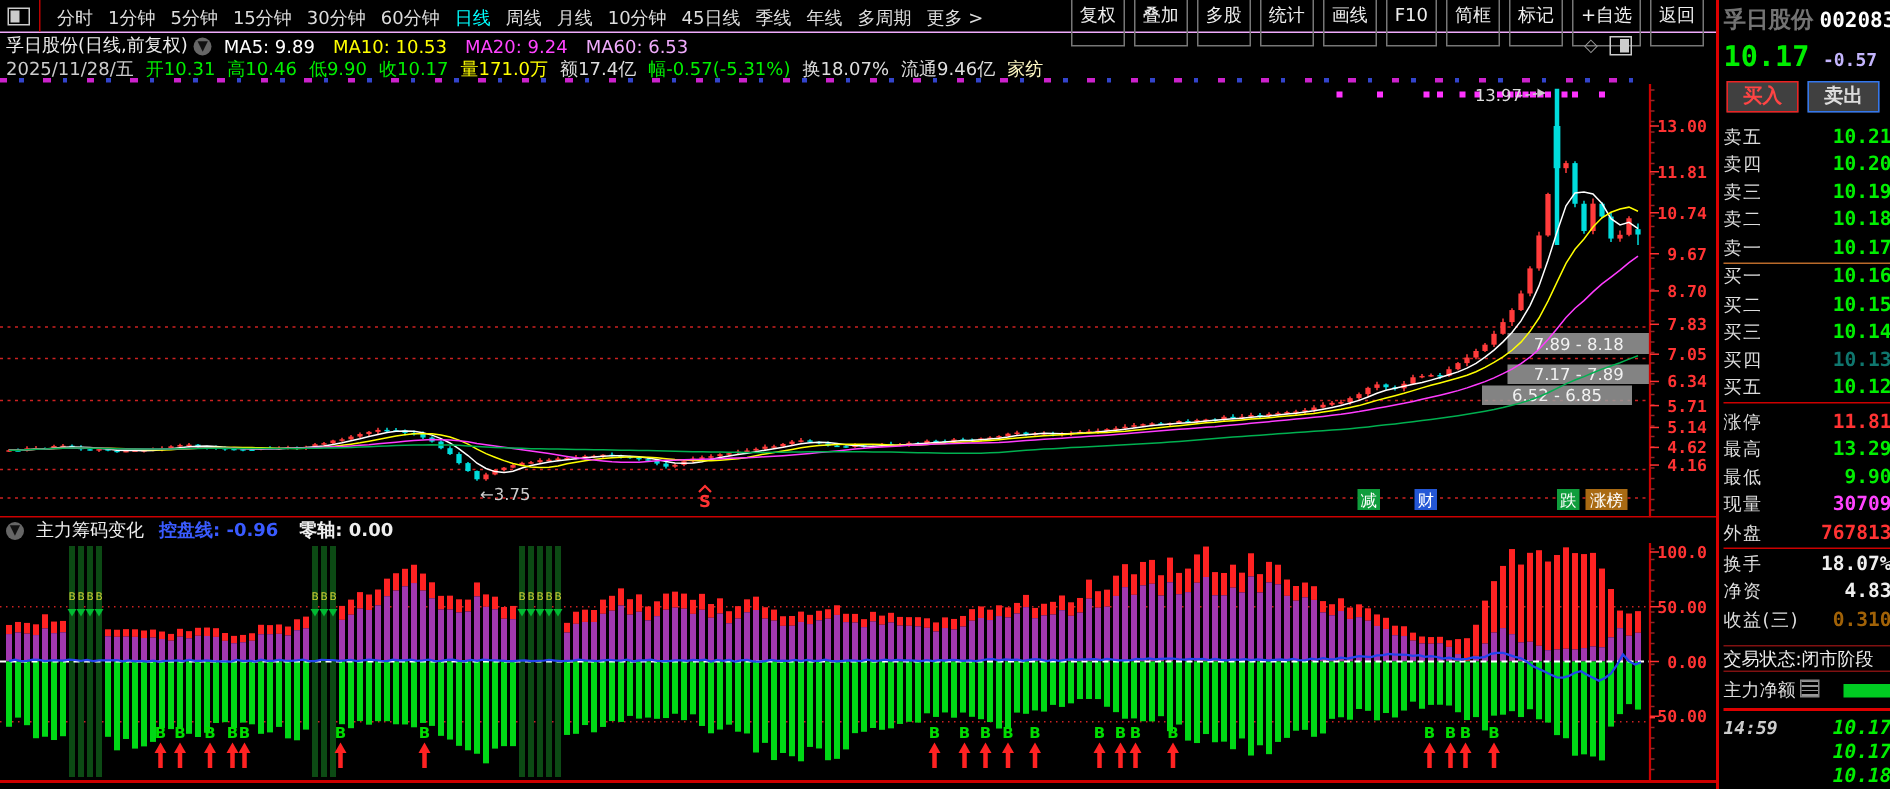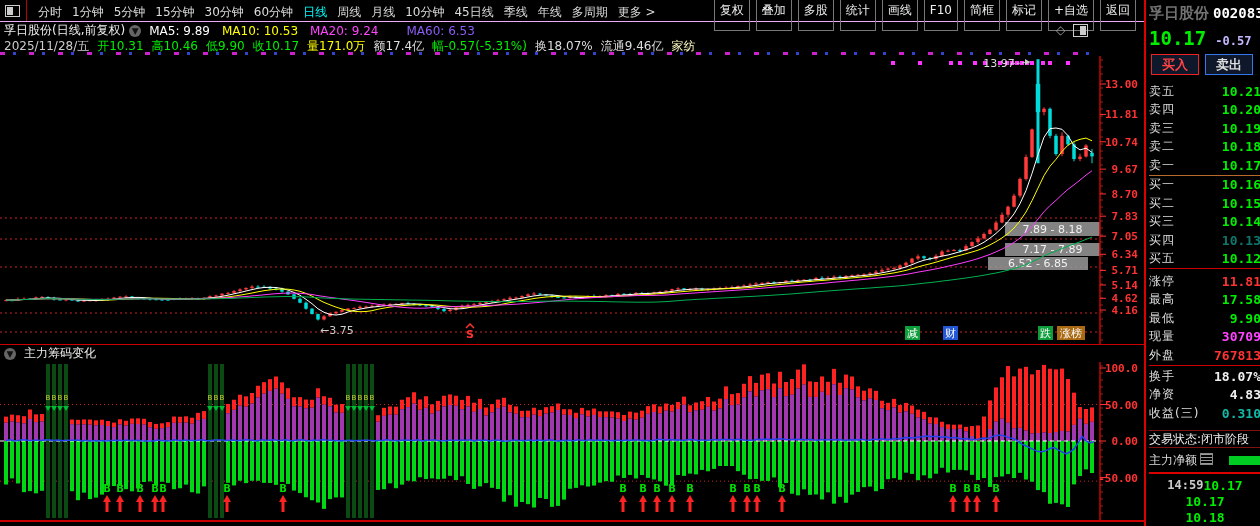--- a/index.html
+++ b/index.html
@@ -46,40 +46,40 @@
          border-left:2px solid #d00;overflow:hidden;}
   .rp{position:absolute;left:3px;right:1px;}
   #rp-title{top:3px;white-space:nowrap;overflow:hidden;}
   #rp-name{color:#737373;font-size:15px;font-weight:bold;}
   #rp-code{color:#fff;font-size:14px;font-weight:bold;margin-left:4px;font-family:"DejaVu Sans Mono",monospace;}
   #rp-price-row{top:27px;white-space:nowrap;overflow:hidden;}
   #rp-price{color:#00ee00;font-size:19px;font-weight:bold;font-family:"DejaVu Sans Mono",monospace;}
   .rp-chg{color:#c4b5fd;font-size:12px;font-weight:bold;margin-left:4px;font-family:"DejaVu Sans Mono",monospace;}
   #rp-buttons{top:54px;height:21px;}
   .rp-btn{position:absolute;top:0;width:46px;height:19px;line-height:19px;text-align:center;
-          font-size:13px;font-weight:bold;background:#0f172a;}
+          font-size:13px;font-weight:bold;background:#404040;}
   #btn-buy{left:2px;border:1px solid #ee2222;color:#ff4444;}
   #btn-sell{left:56px;border:1px solid #3377ee;color:#ddd;}
   .book-row,.stat-row{height:18.5px;display:flex;justify-content:space-between;align-items:center;}
   .book-label,.stat-label{color:#ddd;font-size:12px;letter-spacing:1px;}
   .book-val,.stat-val{font-size:13px;font-weight:bold;font-family:"DejaVu Sans Mono",monospace;}
   #rp-book{top:82px;}
   #rp-stats1{top:272px;}
   #rp-stats2{top:367px;}
   .divider{height:0;border-top:1px solid #c00;}
   .divider.orange{border-top-color:#b96a2a;}
   #rp-status{top:430px;font-size:12px;color:#eee;white-space:nowrap;overflow:hidden;height:16px;line-height:16px;
              border-top:1px solid #801111;border-bottom:1px solid #801111;}
   #rp-flow{top:450px;height:20px;line-height:20px;font-size:12px;color:#ddd;white-space:nowrap;}
   #flow-list-icon{display:inline-block;width:11px;height:10px;border:1px solid #888;vertical-align:-1px;margin-left:3px;
        background:repeating-linear-gradient(180deg,#999 0 1px,transparent 1px 3px);}
   #flow-bar{position:absolute;right:0;top:6px;width:32px;height:9px;background:#00cc22;}
   #rp-redline{top:472px;height:0;border-top:2px solid #d00;}
   #rp-ticks{top:477px;}
-  .tick-row{height:16px;display:flex;justify-content:center;align-items:center;}
+  .tick-row{height:16px;display:flex;justify-content:space-between;align-items:center;font-style:italic;}
   .tick-time{color:#ccc;font-size:12px;font-weight:bold;font-family:"DejaVu Sans Mono",monospace;}
   .tick-price{color:#00ee00;font-size:13px;font-weight:bold;font-family:"DejaVu Sans Mono",monospace;}
 </style>
 </head>
 <body>
 
 <div id="app">
 
   <div id="topbar">
     <span id="win-icon"></span>
@@ -95,21 +95,21 @@
         <span class="menu-btn">简框</span>
         <span class="menu-btn">标记</span>
         <span class="menu-btn">+自选</span>
         <span class="menu-btn">返回</span>
       </nav>
   </div>
 
   <div id="chart-header">
     <span id="chart-title">孚日股份(日线,前复权)</span>
     <span class="circle-icon">▼</span>
-    <span id="ma-labels"><span class="ma-seg" style="color: rgb(255, 255, 255);">MA5: 9.89</span><span class="ma-seg" style="color: rgb(255, 255, 0);">MA10: 10.53</span><span class="ma-seg" style="color: rgb(255, 68, 255);">MA20: 9.24</span><span class="ma-seg" style="color: #8b5cf6; margin-left: 16px;">MA60: 6.53</span></span>
+    <span id="ma-labels"><span class="ma-seg" style="color: rgb(255, 255, 255);">MA5: 9.89</span><span class="ma-seg" style="color: rgb(255, 255, 0);">MA10: 10.53</span><span class="ma-seg" style="color: rgb(255, 68, 255);">MA20: 9.24</span><span class="ma-seg" style="color: #f0abfc;">MA60: 6.53</span></span>
     <span id="hdr-icons">
       <span id="diamond-icon">◇</span>
       <span id="split-icon"></span>
     </span>
   </div>
   <div id="info-line">
       <span class="info-seg" style="color: rgb(204, 204, 204);">2025/11/28/五</span>
       <span class="info-seg" style="color: rgb(0, 238, 0);">开10.31</span>
       <span class="info-seg" style="color: rgb(0, 238, 0);">高10.46</span>
       <span class="info-seg" style="color: rgb(0, 238, 0);">低9.90</span>
@@ -600,20 +600,21 @@
       <line x1="1100" y1="242.27659999999997" x2="1106" y2="242.27659999999997" stroke="#ff3333" stroke-width="1"></line>
       <text x="1138" y="246.27659999999997" text-anchor="end" fill="#ff3333" font-size="11" font-weight="bold" font-family="DejaVu Sans Mono,monospace">4.62</text>
       <line x1="1100" y1="254.0388" x2="1106" y2="254.0388" stroke="#ff3333" stroke-width="1"></line>
       <text x="1138" y="258.03880000000004" text-anchor="end" fill="#ff3333" font-size="11" font-weight="bold" font-family="DejaVu Sans Mono,monospace">4.16</text>
     </svg>
 
   <div id="ind-topline"></div>
   <div id="ind-header">
     <span class="circle-icon">▼</span>
     <span id="ind-title">主力筹码变化</span>
+    <span id="ind-values"><span class="ind-seg" style="color: rgb(58, 91, 255);">控盘线: -0.96</span><span class="ind-seg" style="color: rgb(238, 238, 238);">零轴: 0.00</span></span>
   </div>
   <svg id="ind-svg" width="1144" height="158">
       <line x1="0" y1="42.5" x2="1100" y2="42.5" stroke="#cc2222" stroke-width="1" stroke-dasharray="1 3"></line>
       <line x1="0" y1="119.15" x2="1100" y2="119.15" stroke="#cc2222" stroke-width="1" stroke-dasharray="1 3"></line>
       <g>
         <rect x="4" y="54.634024282228204" width="4" height="6.091493929442949" fill="#ff2222"></rect>
         <rect x="4" y="60.72551821167115" width="4" height="18.27448178832885" fill="#a238b0"></rect>
         <rect x="4" y="79" width="4" height="43.52205835074419" fill="#00d816"></rect>
         <rect x="10" y="52.630856888758714" width="4" height="6.9800672941521045" fill="#ff2222"></rect>
         <rect x="10" y="59.61092418291082" width="4" height="19.38907581708918" fill="#a238b0"></rect>
@@ -1312,21 +1313,21 @@
         </div>
         <div class="divider"></div>
       </div>
     <div class="rp" id="rp-stats1">
         <div class="stat-row">
           <span class="stat-label">涨停</span>
           <span class="stat-val" style="color: rgb(255, 51, 51);">11.81</span>
         </div>
         <div class="stat-row">
           <span class="stat-label">最高</span>
-          <span class="stat-val" style="color: rgb(0, 238, 0);">17.58</span>
+          <span class="stat-val" style="color: rgb(0, 238, 0);">13.29</span>
         </div>
         <div class="stat-row">
           <span class="stat-label">最低</span>
           <span class="stat-val" style="color: rgb(0, 238, 0);">9.90</span>
         </div>
         <div class="stat-row">
           <span class="stat-label">现量</span>
           <span class="stat-val" style="color: rgb(255, 68, 255);">30709</span>
         </div>
         <div class="stat-row">
@@ -1339,21 +1340,21 @@
         <div class="stat-row">
           <span class="stat-label">换手</span>
           <span class="stat-val" style="color: rgb(238, 238, 238);">18.07%</span>
         </div>
         <div class="stat-row">
           <span class="stat-label">净资</span>
           <span class="stat-val" style="color: rgb(238, 238, 238);">4.83</span>
         </div>
         <div class="stat-row">
           <span class="stat-label">收益(三)</span>
-          <span class="stat-val" style="color: #14b8a6;">0.310</span>
+          <span class="stat-val" style="color: #a16207;">0.310</span>
         </div>
       </div>
     <div class="rp" id="rp-status">交易状态:闭市阶段</div>
     <div class="rp" id="rp-flow">
       <span>主力净额</span><span id="flow-list-icon"></span>
       <span id="flow-bar" style="background: rgb(0, 204, 34);"></span>
     </div>
     <div class="rp divider" id="rp-redline"></div>
     <div class="rp" id="rp-ticks">
         <div class="tick-row">

